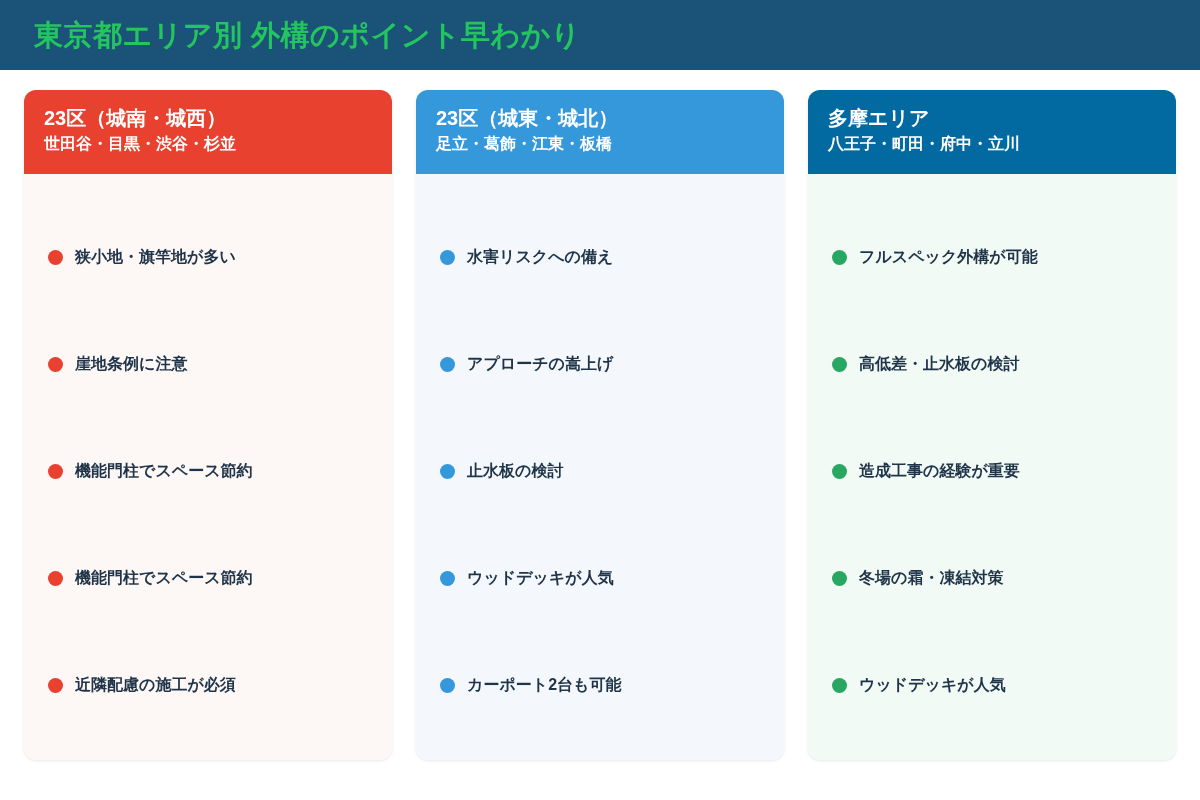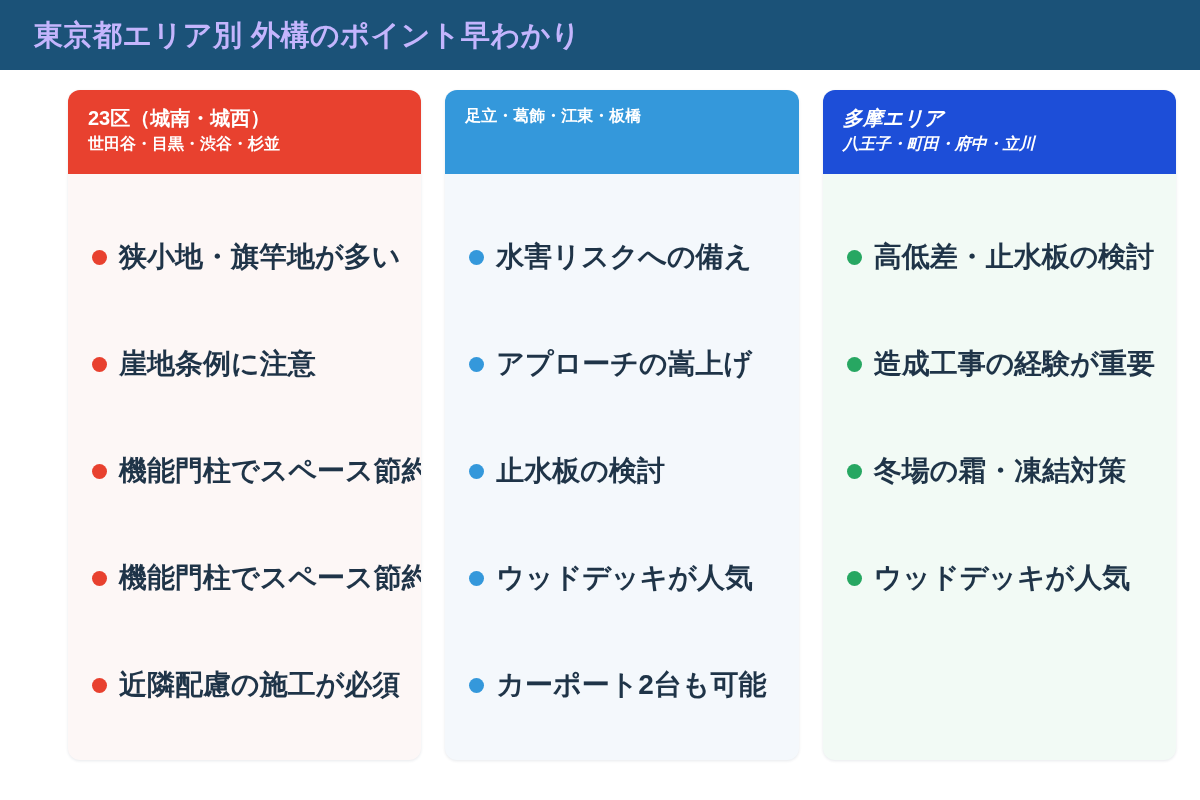--- a/index.html
+++ b/index.html
@@ -17,36 +17,35 @@
   
   .header-bar {
     height: 70px;
     background: #1b5278;
     display: flex;
     align-items: center;
     padding: 0 0 0 34px;
     box-sizing: border-box;
   }
   .header-title {
-    color: #c4b5fd;
+    color: #22c55e;
     font-size: 29px;
     font-weight: bold;
     letter-spacing: 0.5px;
     line-height: 1;
     white-space: nowrap;
   }
 
   
   .card-grid {
     display: flex;
     gap: 24px;
     padding: 20px 24px 0 24px;
     box-sizing: border-box;
     height: 730px;
-    margin-left: 44px;
   }
   .card {
     flex: 1 1 0;
     border-radius: 12px;
     overflow: hidden;
     height: 670px;
     box-sizing: border-box;
     display: flex;
     flex-direction: column;
     box-shadow: 0 1px 3px rgba(20, 40, 70, 0.10);
@@ -93,36 +92,36 @@
   }
   .bullet-dot {
     width: 15px;
     height: 15px;
     border-radius: 50%;
     flex: 0 0 15px;
     margin-right: 12px;
   }
   .point-text {
     color: #1f3448;
-    font-size: 28px;
+    font-size: 16px;
     font-weight: bold;
     line-height: 1.3;
     white-space: nowrap;
   }
 
   
   .card-red   .card-header { background: #e8412f; }
   .card-red   { background: #fdf7f6; }
   .card-red   .bullet-dot  { background: #e8412f; }
 
   .card-blue  .card-header { background: #3498db; }
   .card-blue  { background: #f4f8fc; }
   .card-blue  .bullet-dot  { background: #3498db; }
 
-  .card-green .card-header { background: #1d4ed8; font-style: italic; }
+  .card-green .card-header { background: #0369a1; }
   .card-green { background: #f2faf5; }
   .card-green .bullet-dot  { background: #27a762; }
 </style>
 </head>
 <body>
 
 <div class="header-bar">
   <div class="header-title">東京都エリア別 外構のポイント早わかり</div>
 </div>
 
@@ -154,20 +153,21 @@
         <li class="point-item">
           <span class="bullet-dot"></span>
           <span class="point-text">近隣配慮の施工が必須</span>
         </li>
       </ul>
     </div>
   </section>
 
   <section class="card card-blue">
     <div class="card-header">
+      <div class="card-title">23区（城東・城北）</div>
       <div class="card-subtitle">足立・葛飾・江東・板橋</div>
     </div>
     <div class="card-body">
       <ul class="point-list">
         <li class="point-item">
           <span class="bullet-dot"></span>
           <span class="point-text">水害リスクへの備え</span>
         </li>
         <li class="point-item">
           <span class="bullet-dot"></span>
@@ -191,20 +191,24 @@
 
   <section class="card card-green">
     <div class="card-header">
       <div class="card-title">多摩エリア</div>
       <div class="card-subtitle">八王子・町田・府中・立川</div>
     </div>
     <div class="card-body">
       <ul class="point-list">
         <li class="point-item">
           <span class="bullet-dot"></span>
+          <span class="point-text">フルスペック外構が可能</span>
+        </li>
+        <li class="point-item">
+          <span class="bullet-dot"></span>
           <span class="point-text">高低差・止水板の検討</span>
         </li>
         <li class="point-item">
           <span class="bullet-dot"></span>
           <span class="point-text">造成工事の経験が重要</span>
         </li>
         <li class="point-item">
           <span class="bullet-dot"></span>
           <span class="point-text">冬場の霜・凍結対策</span>
         </li>

